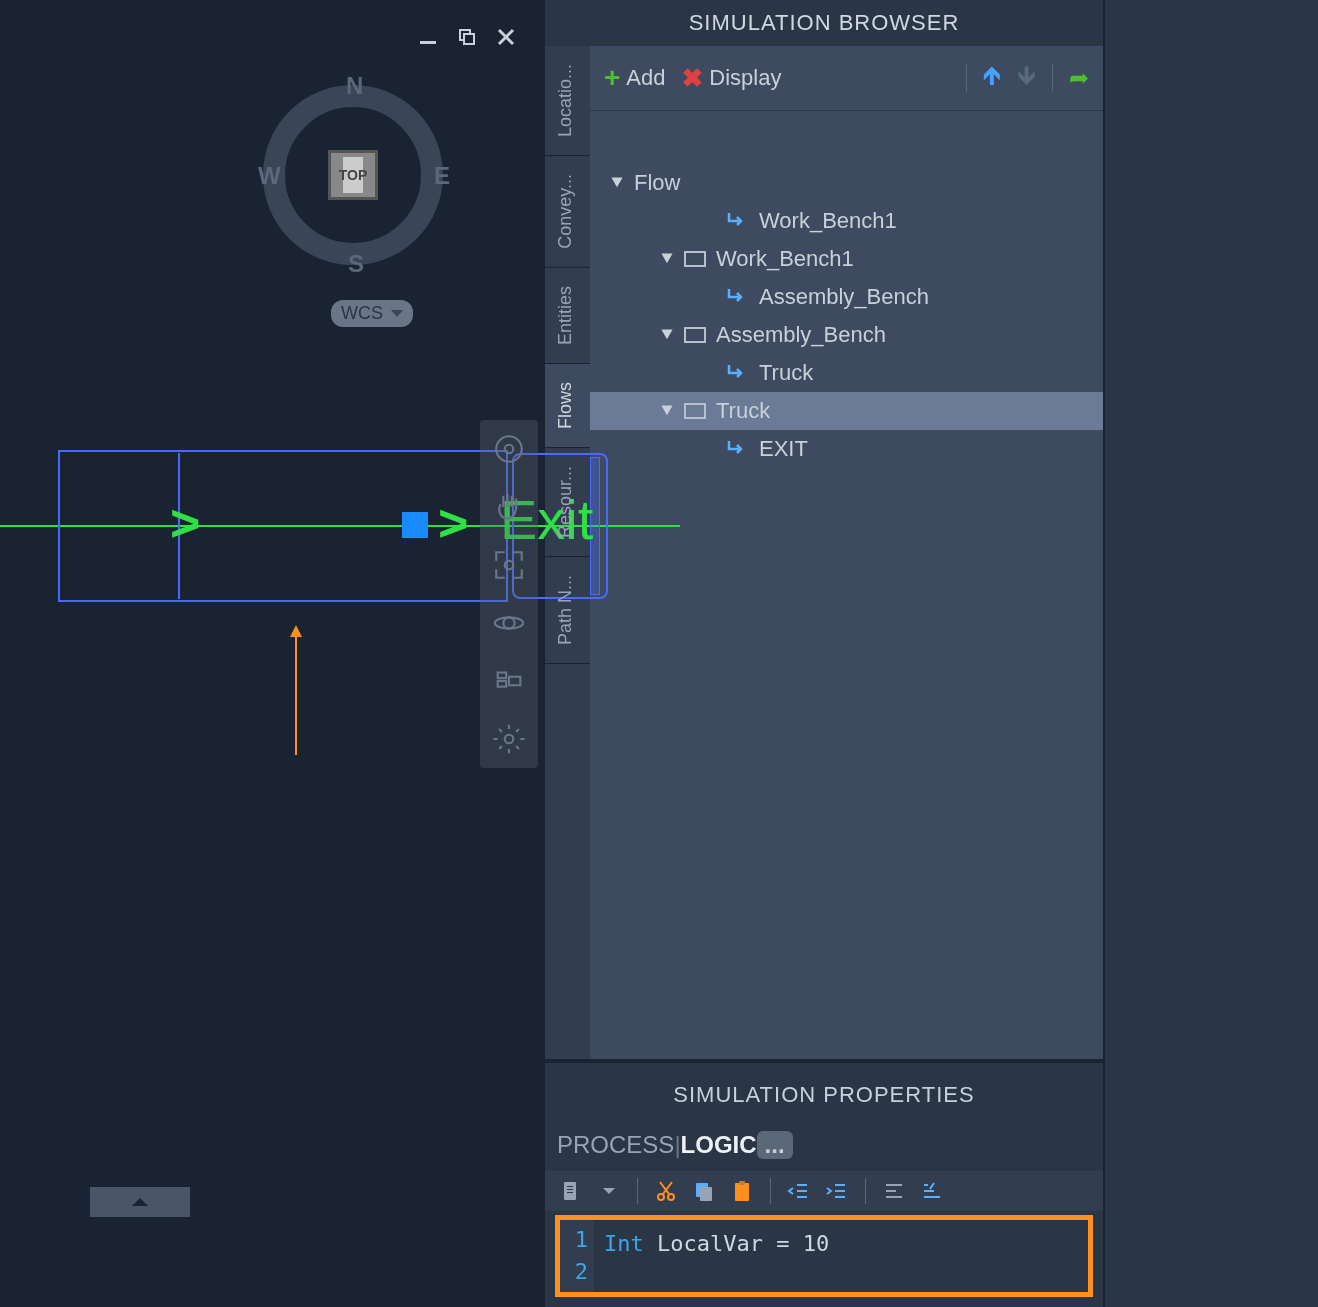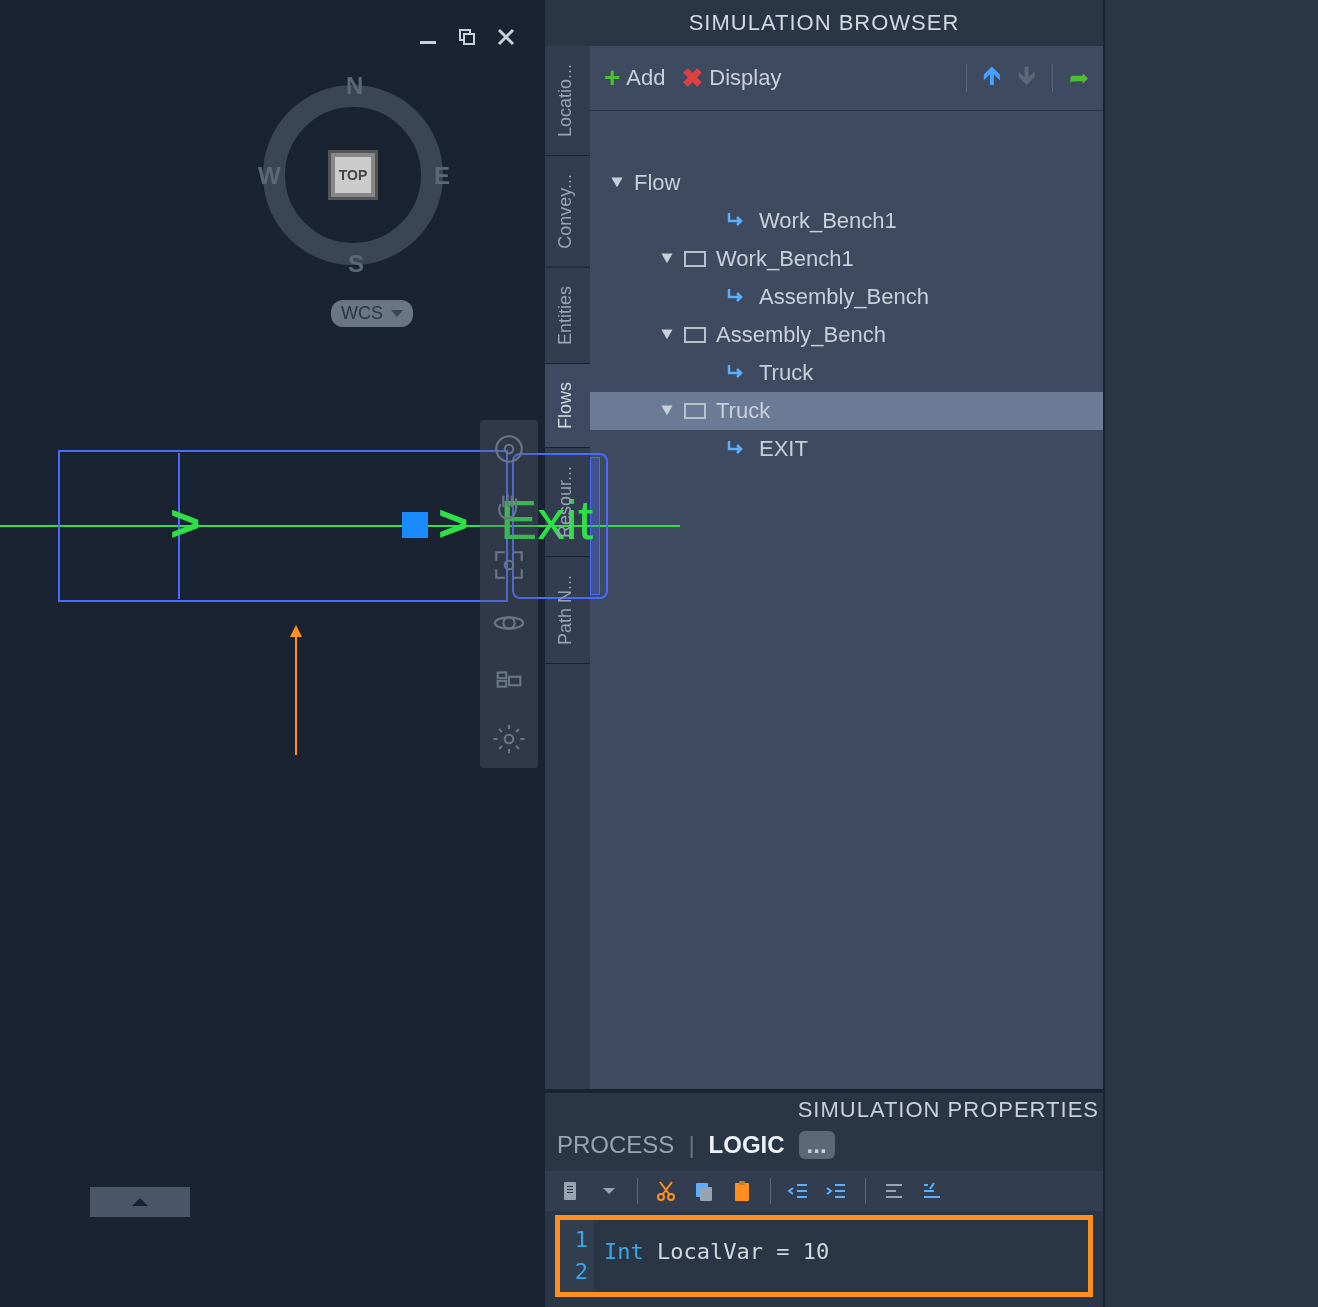--- a/index.html
+++ b/index.html
@@ -55,21 +55,21 @@
     left: 80px;
     width: 50px;
     height: 50px;
     background: #888;
     border: 3px solid #555;
     display:flex; align-items:center; justify-content:center;
     font-size: 14px;
     font-weight: bold;
     color: #444;
   }
-  .compass-center-inner { background:#ccc; width:36px; height:36px; display:flex;align-items:center;justify-content:center;}
+  .compass-center-inner { background:#ccc; width:20px; height:36px; display:flex;align-items:center;justify-content:center;}
   .compass-label { position: absolute; font-size: 24px; font-weight: bold; color: #5a6878; }
   .compass-label.n { top: 2px; left: 98px; }
   .compass-label.s { bottom: 2px; left: 100px; }
   .compass-label.e { right: 8px; top: 92px; }
   .compass-label.w { left: 10px; top: 92px; }
   
   .wcs-chip {
     position: absolute;
     top: 300px;
     right: 130px;
@@ -209,29 +209,28 @@
   .ind-1 { padding-left: 20px; margin-top: 47px;}
   .ind-2 { padding-left: 70px;}
   .ind-3 { padding-left: 135px;}
   
   
   .props-panel {
     background:#2a3545;
     border-top: 4px solid #1a2332;
   }
   .props-header {
-    text-align:right;
-    padding:4px;
+    text-align:center;
+    padding:19px;
     font-size:22px;
     letter-spacing:1px;
   }
   .props-tabs {
     display:flex; align-items:center;
     padding: 4px 12px 12px;
-    gap: 14px;
     font-size: 24px;
   }
   .ptab { color:#98a4b4; cursor:pointer;}
   .ptab.active { color:#eef2f8; font-weight:600;}
   .ptab-sep { color:#6a7688;}
   .ptab-more { background:#5a6878; border-radius:6px; padding:0 8px; color:#c8d0da; font-weight:bold;}
   
   .editor-toolbar {
     display:flex; align-items:center; gap:10px;
     padding: 6px 12px;
@@ -250,21 +249,21 @@
     font-size: 22px;
   }
   .gutter {
     width: 34px;
     text-align: right;
     padding: 4px 6px;
     color: #3aa8e8;
     background:#323d50;
   }
   .gutter div { line-height:32px;}
-  .code-lines { padding: 16px 10px;}
+  .code-lines { padding: 8px 10px;}
   .code-lines div { line-height:32px; white-space:pre;}
   .kw { color:#3aa8e8;}
   .txt { color:#d0d8e0;}
   
   .right-buffer {
     width: 215px;
     background:#2a3545;
     border-left:2px solid #1a2332;
   }
 </style>

